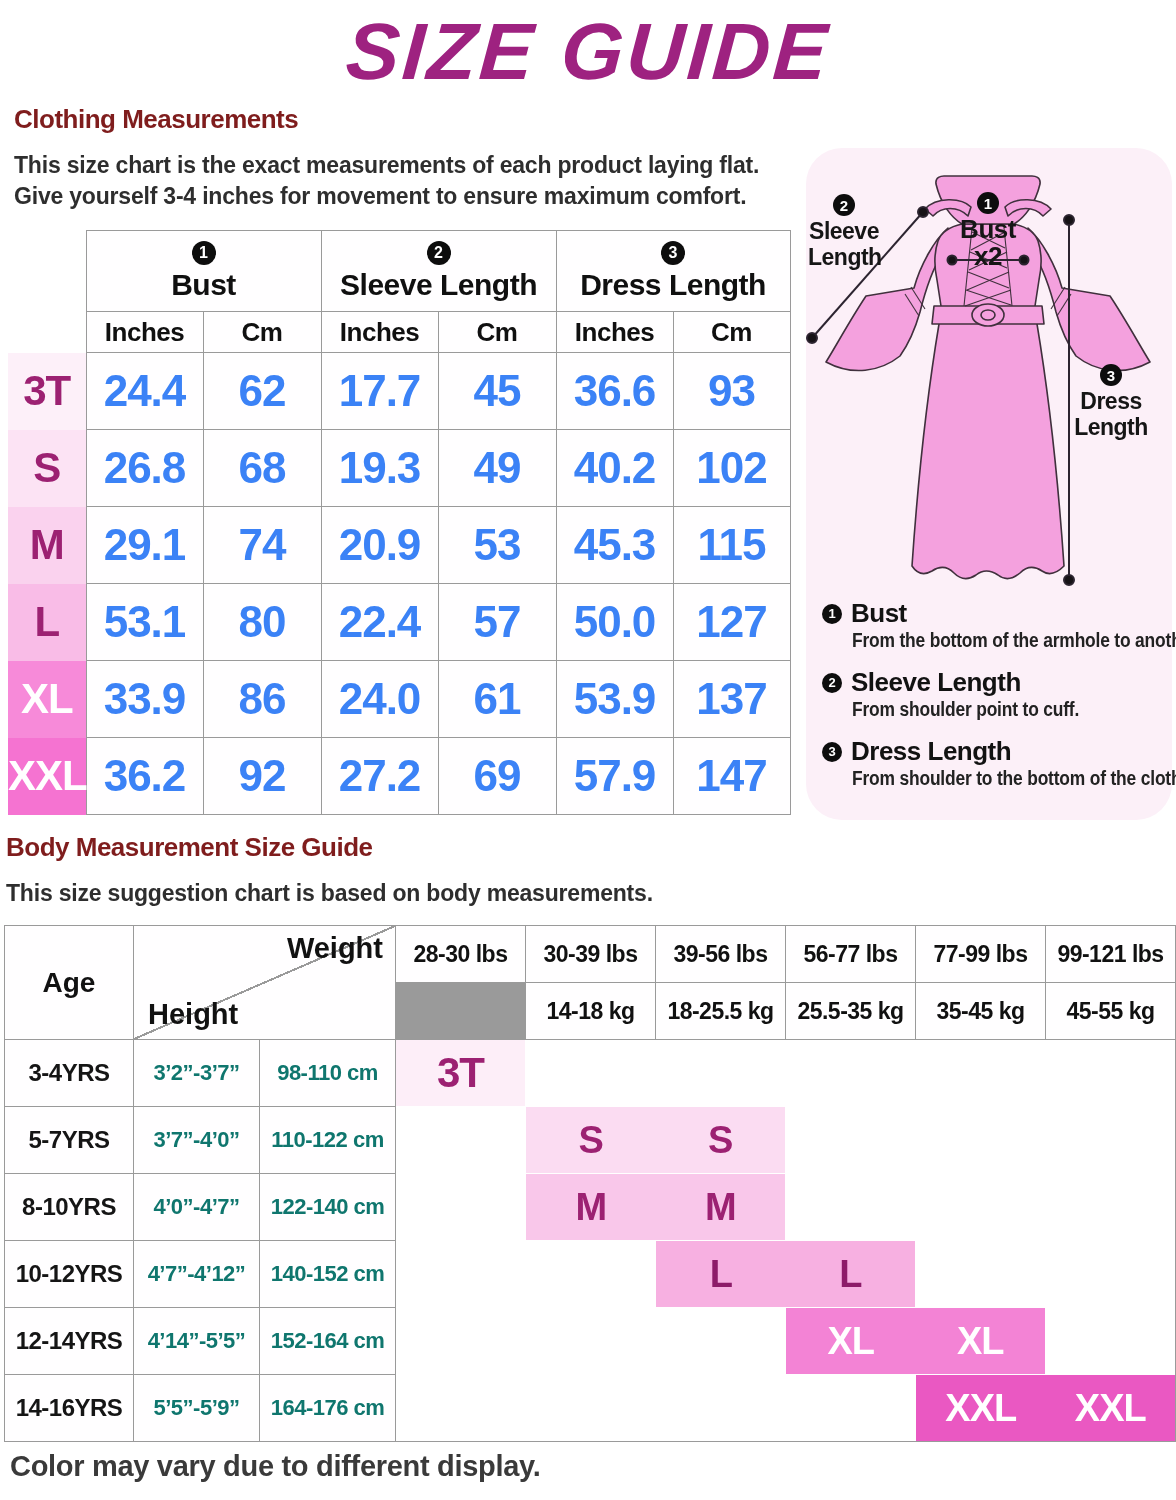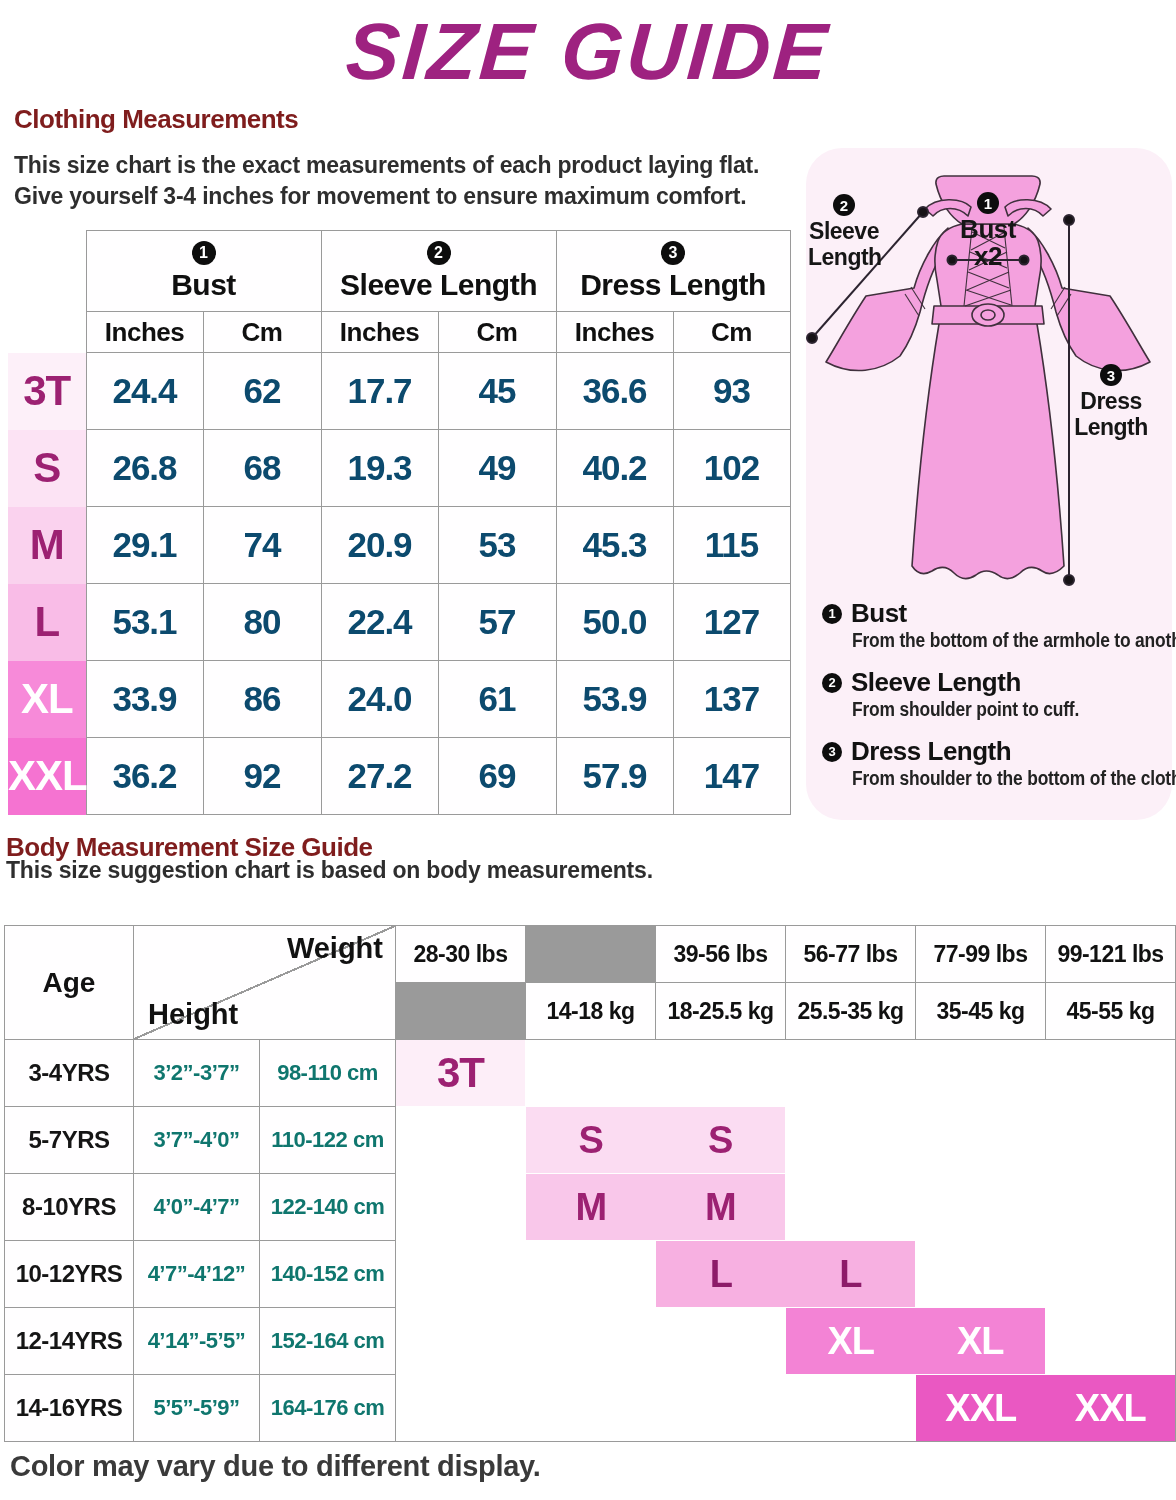--- a/index.html
+++ b/index.html
@@ -20,21 +20,21 @@
   .ctable td{text-align:center;vertical-align:middle;padding:0;}
   .ctable .bordered{border:1px solid #9a9a9a;background:#fffeff;}
   .ctable .blank{border:none;background:transparent;}
   .grp-cell{height:80px;}
   .grp-inner{display:flex;flex-direction:column;align-items:center;justify-content:center;gap:3px;}
   .circle-num{width:24px;height:24px;border-radius:50%;background:#0d0d0d;color:#fff;
     font-size:16px;font-weight:bold;display:flex;align-items:center;justify-content:center;line-height:1;}
   .grp-label{font-size:30px;font-weight:bold;color:#101010;letter-spacing:-0.5px;}
   .unit-cell{height:40px;font-size:26px;font-weight:bold;color:#101010;letter-spacing:-0.5px;}
   .val-row td{height:76px;}
-  .val{font-size:35px;font-weight:bold;color:#0c4a6e;letter-spacing:-1px;}
+  .val{font-size:44px;font-weight:bold;color:#3b82f6;letter-spacing:-1px;}
   .sz{border:none;font-size:42px;font-weight:bold;letter-spacing:-1px;color:#9c2172;}
   .sz-0{background:#fdf0f9;} .sz-1{background:#fce3f4;} .sz-2{background:#fad2ee;}
   .sz-3{background:#f9bce7;} .sz-4{background:#f78ad9;color:#fff;} .sz-5{background:#f573d1;color:#fff;}
 
   
   .panel{position:absolute;left:806px;top:148px;width:366px;height:672px;background:#fcf0f8;border-radius:36px;}
   .panel svg{position:absolute;left:0;top:0;}
   .ann{position:absolute;text-align:center;z-index:3;}
   .ann .circle-num{margin:0 auto 2px auto;width:22px;height:22px;font-size:15px;}
   .ann-line{font-size:23px;font-weight:bold;color:#161616;line-height:26px;letter-spacing:-0.5px;}
@@ -270,29 +270,30 @@
         <div class="leg-head">
             <span class="circle-num">3</span>
             <span class="leg-title">Dress Length</span>
           </div>
         <div class="leg-desc">From shoulder to the bottom of the clothing.</div>
       </div>
     </div>
   </div>
 
   <div class="sec-head" style="left:6px;top:832px;">Body Measurement Size Guide</div>
-  <div class="sec-desc" style="left:6px;top:855px;">This size suggestion chart is based on body measurements.</div>
+  <div class="sec-desc" style="left:6px;top:878px;">This size suggestion chart is based on body measurements.</div>
 
   <div class="btable">
     <div class="bc age-hdr" style="grid-area:1/1/3/2;">Age</div>
     <div class="diag" style="grid-area:1/2/3/4;">
       <span class="wt-lbl">Weight</span>
       <span class="ht-lbl">Height</span>
     </div>
     <div class="bc bhdr" style="grid-area:1/4/2/5;">28-30 lbs</div>
+    <div class="bc bhdr" style="grid-area:1/5/2/6;">30-39 lbs</div>
     <div class="bc bhdr" style="grid-area:1/6/2/7;">39-56 lbs</div>
     <div class="bc bhdr" style="grid-area:1/7/2/8;">56-77 lbs</div>
     <div class="bc bhdr" style="grid-area:1/8/2/9;">77-99 lbs</div>
     <div class="bc bhdr" style="grid-area:1/9/2/10;">99-121 lbs</div>
     <div class="bc bhdr" style="grid-area:2/5/3/6;">14-18 kg</div>
     <div class="bc bhdr" style="grid-area:2/6/3/7;">18-25.5 kg</div>
     <div class="bc bhdr" style="grid-area:2/7/3/8;">25.5-35 kg</div>
     <div class="bc bhdr" style="grid-area:2/8/3/9;">35-45 kg</div>
     <div class="bc bhdr" style="grid-area:2/9/3/10;">45-55 kg</div>
 

